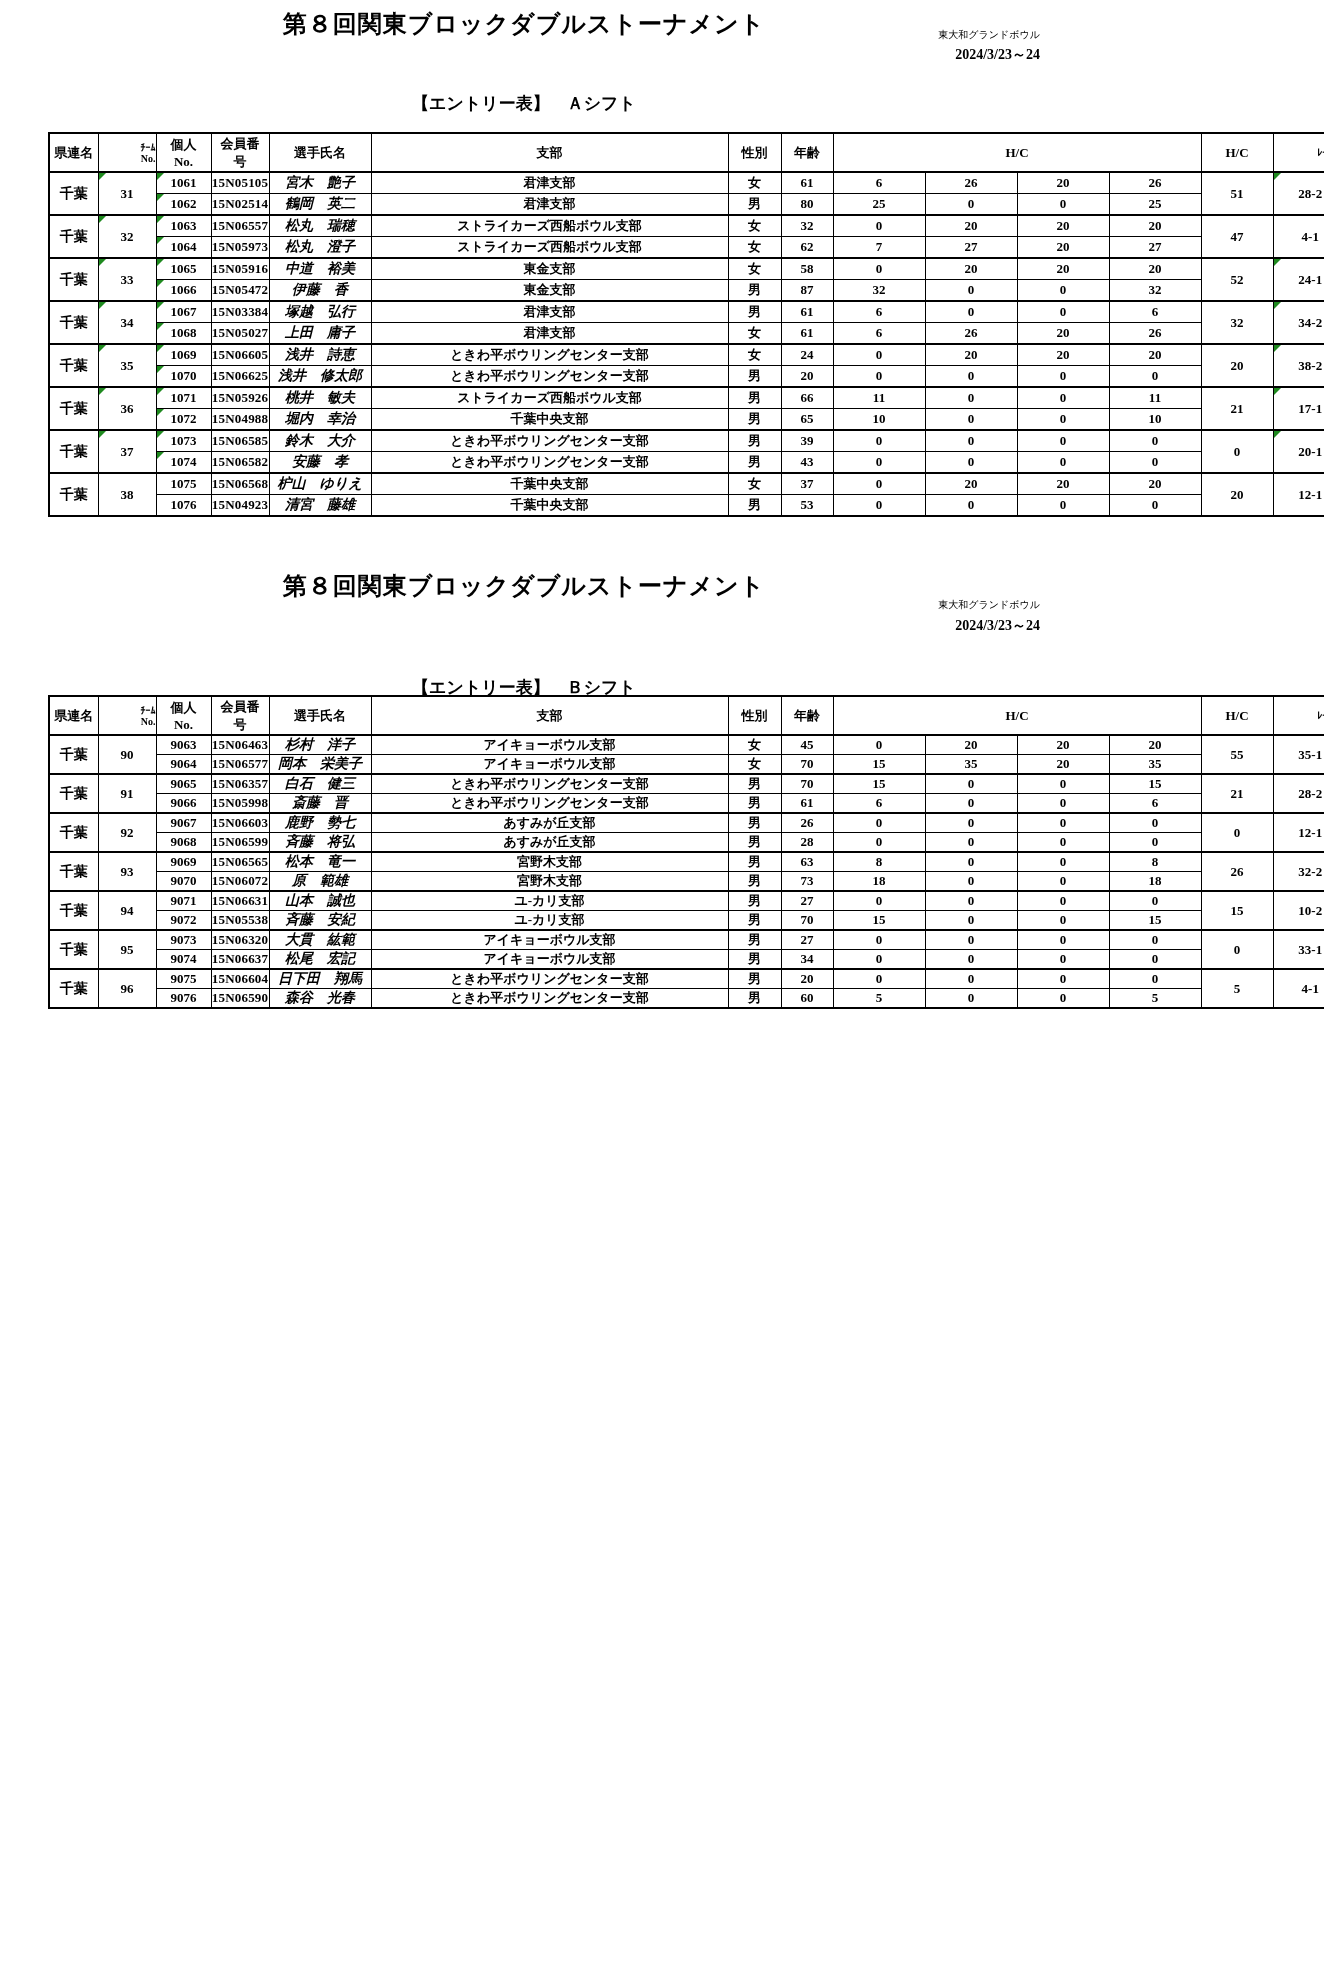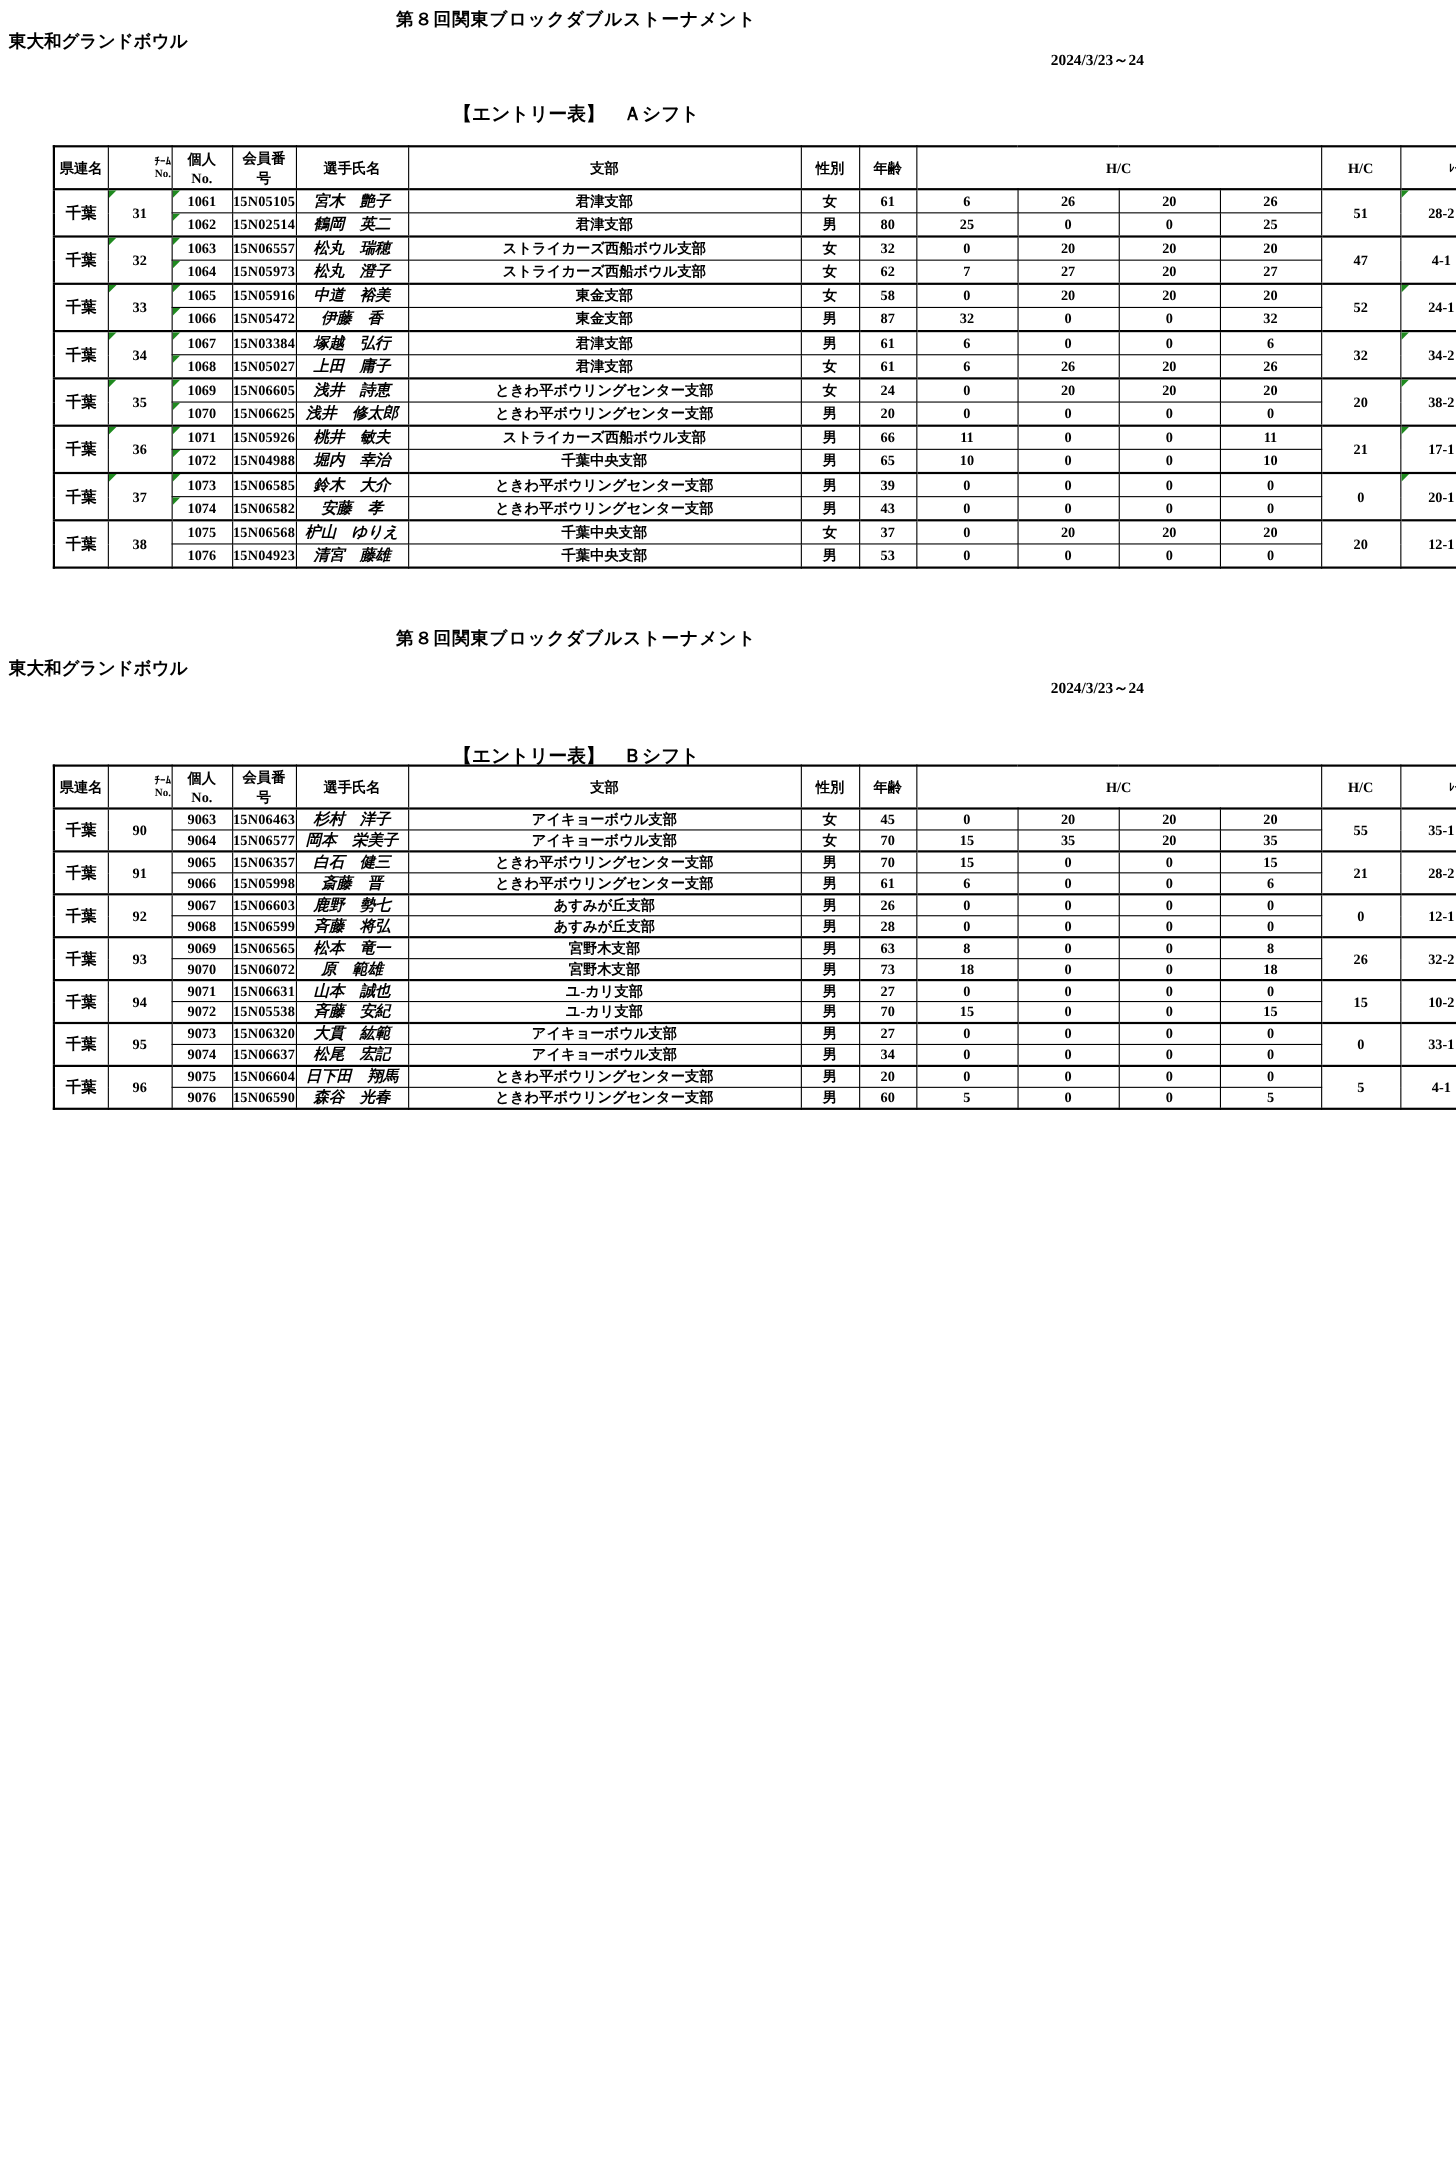--- a/index.html
+++ b/index.html
@@ -5,23 +5,23 @@
   html,body{margin:0;padding:0;}
   body{
     width:1324px;height:1965px;position:relative;background:#ffffff;
     font-family:"Liberation Serif","DejaVu Serif",serif;color:#000;
   }
   .sheet-section{position:absolute;left:8px;width:1300px;}
   #sectionA{top:8px;}
   #sectionB{top:570px;}
 
   .title{position:absolute;top:0;left:0;width:1032px;text-align:center;
-         font-size:16px;font-weight:bold;letter-spacing:1px;white-space:nowrap;}
-  .venue{position:absolute;top:20px;left:0;width:1032px;
-         font-size:16px;font-weight:bold;white-space:nowrap;}
+         font-size:24px;font-weight:bold;letter-spacing:1px;white-space:nowrap;}
+  .venue{position:absolute;top:20px;left:0;width:1032px;text-align:right;
+         font-size:10px;font-weight:normal;white-space:nowrap;}
   .daterange{position:absolute;top:38px;left:0;width:1032px;text-align:right;
          font-size:14px;font-weight:bold;white-space:nowrap;}
   .subtitle{position:absolute;top:56px;left:0;width:1032px;text-align:center;
          font-size:17px;font-weight:bold;white-space:nowrap;margin-top:28px;}
   .s1 .venue{top:28px;}
   .s1 .daterange{top:47px;}
   .s1 .subtitle{top:78px;}
 
   table.entry{position:absolute;top:124px;left:0;border-collapse:collapse;
         table-layout:fixed;width:1299px;margin-left:40px;}

